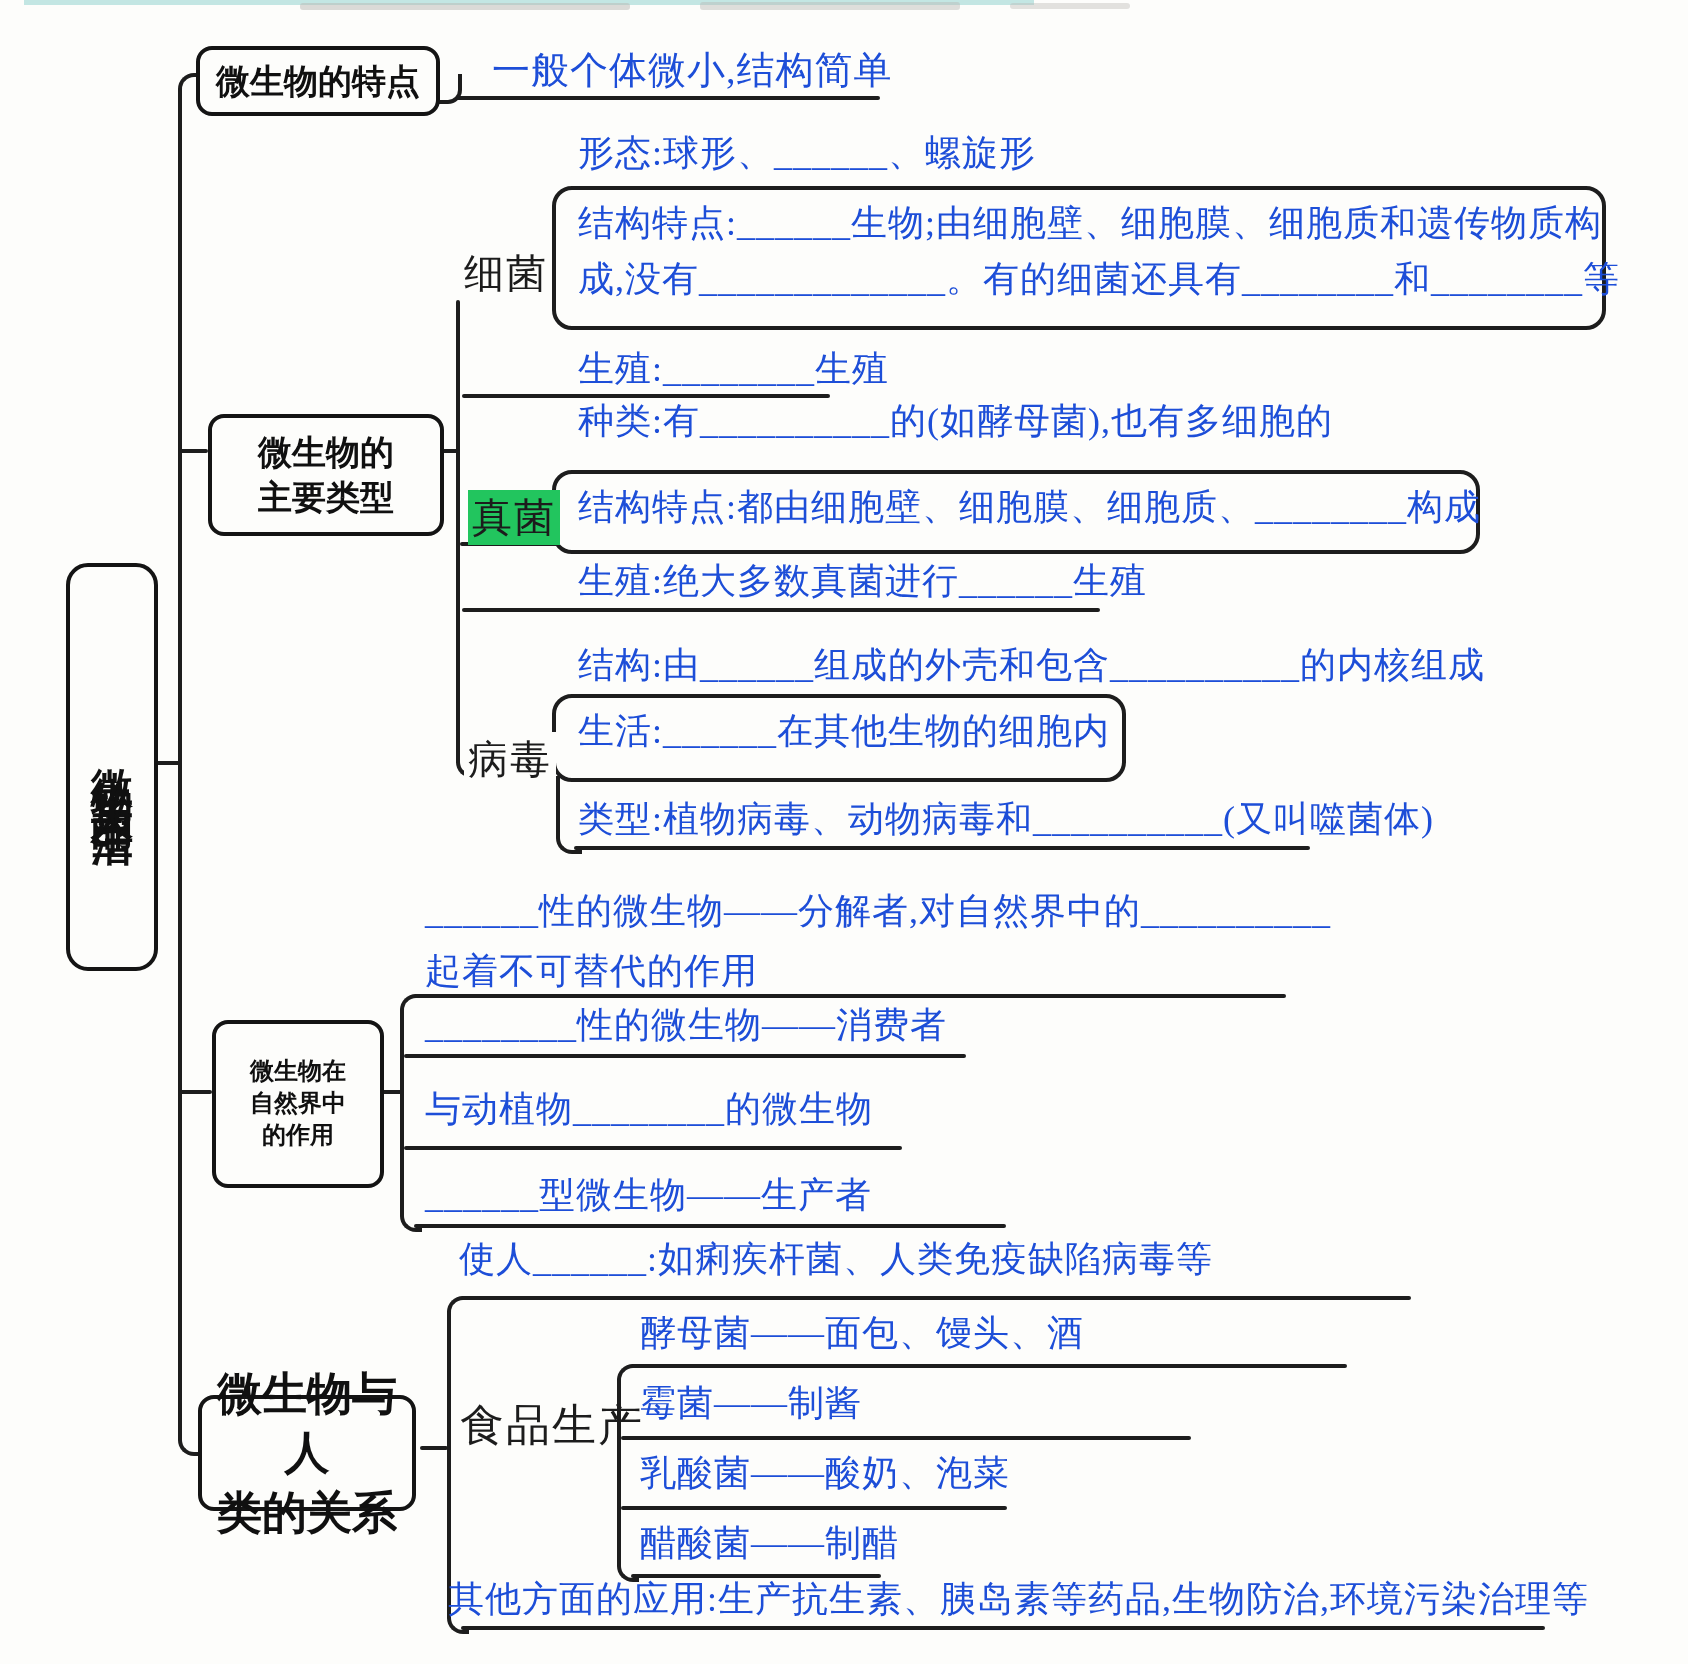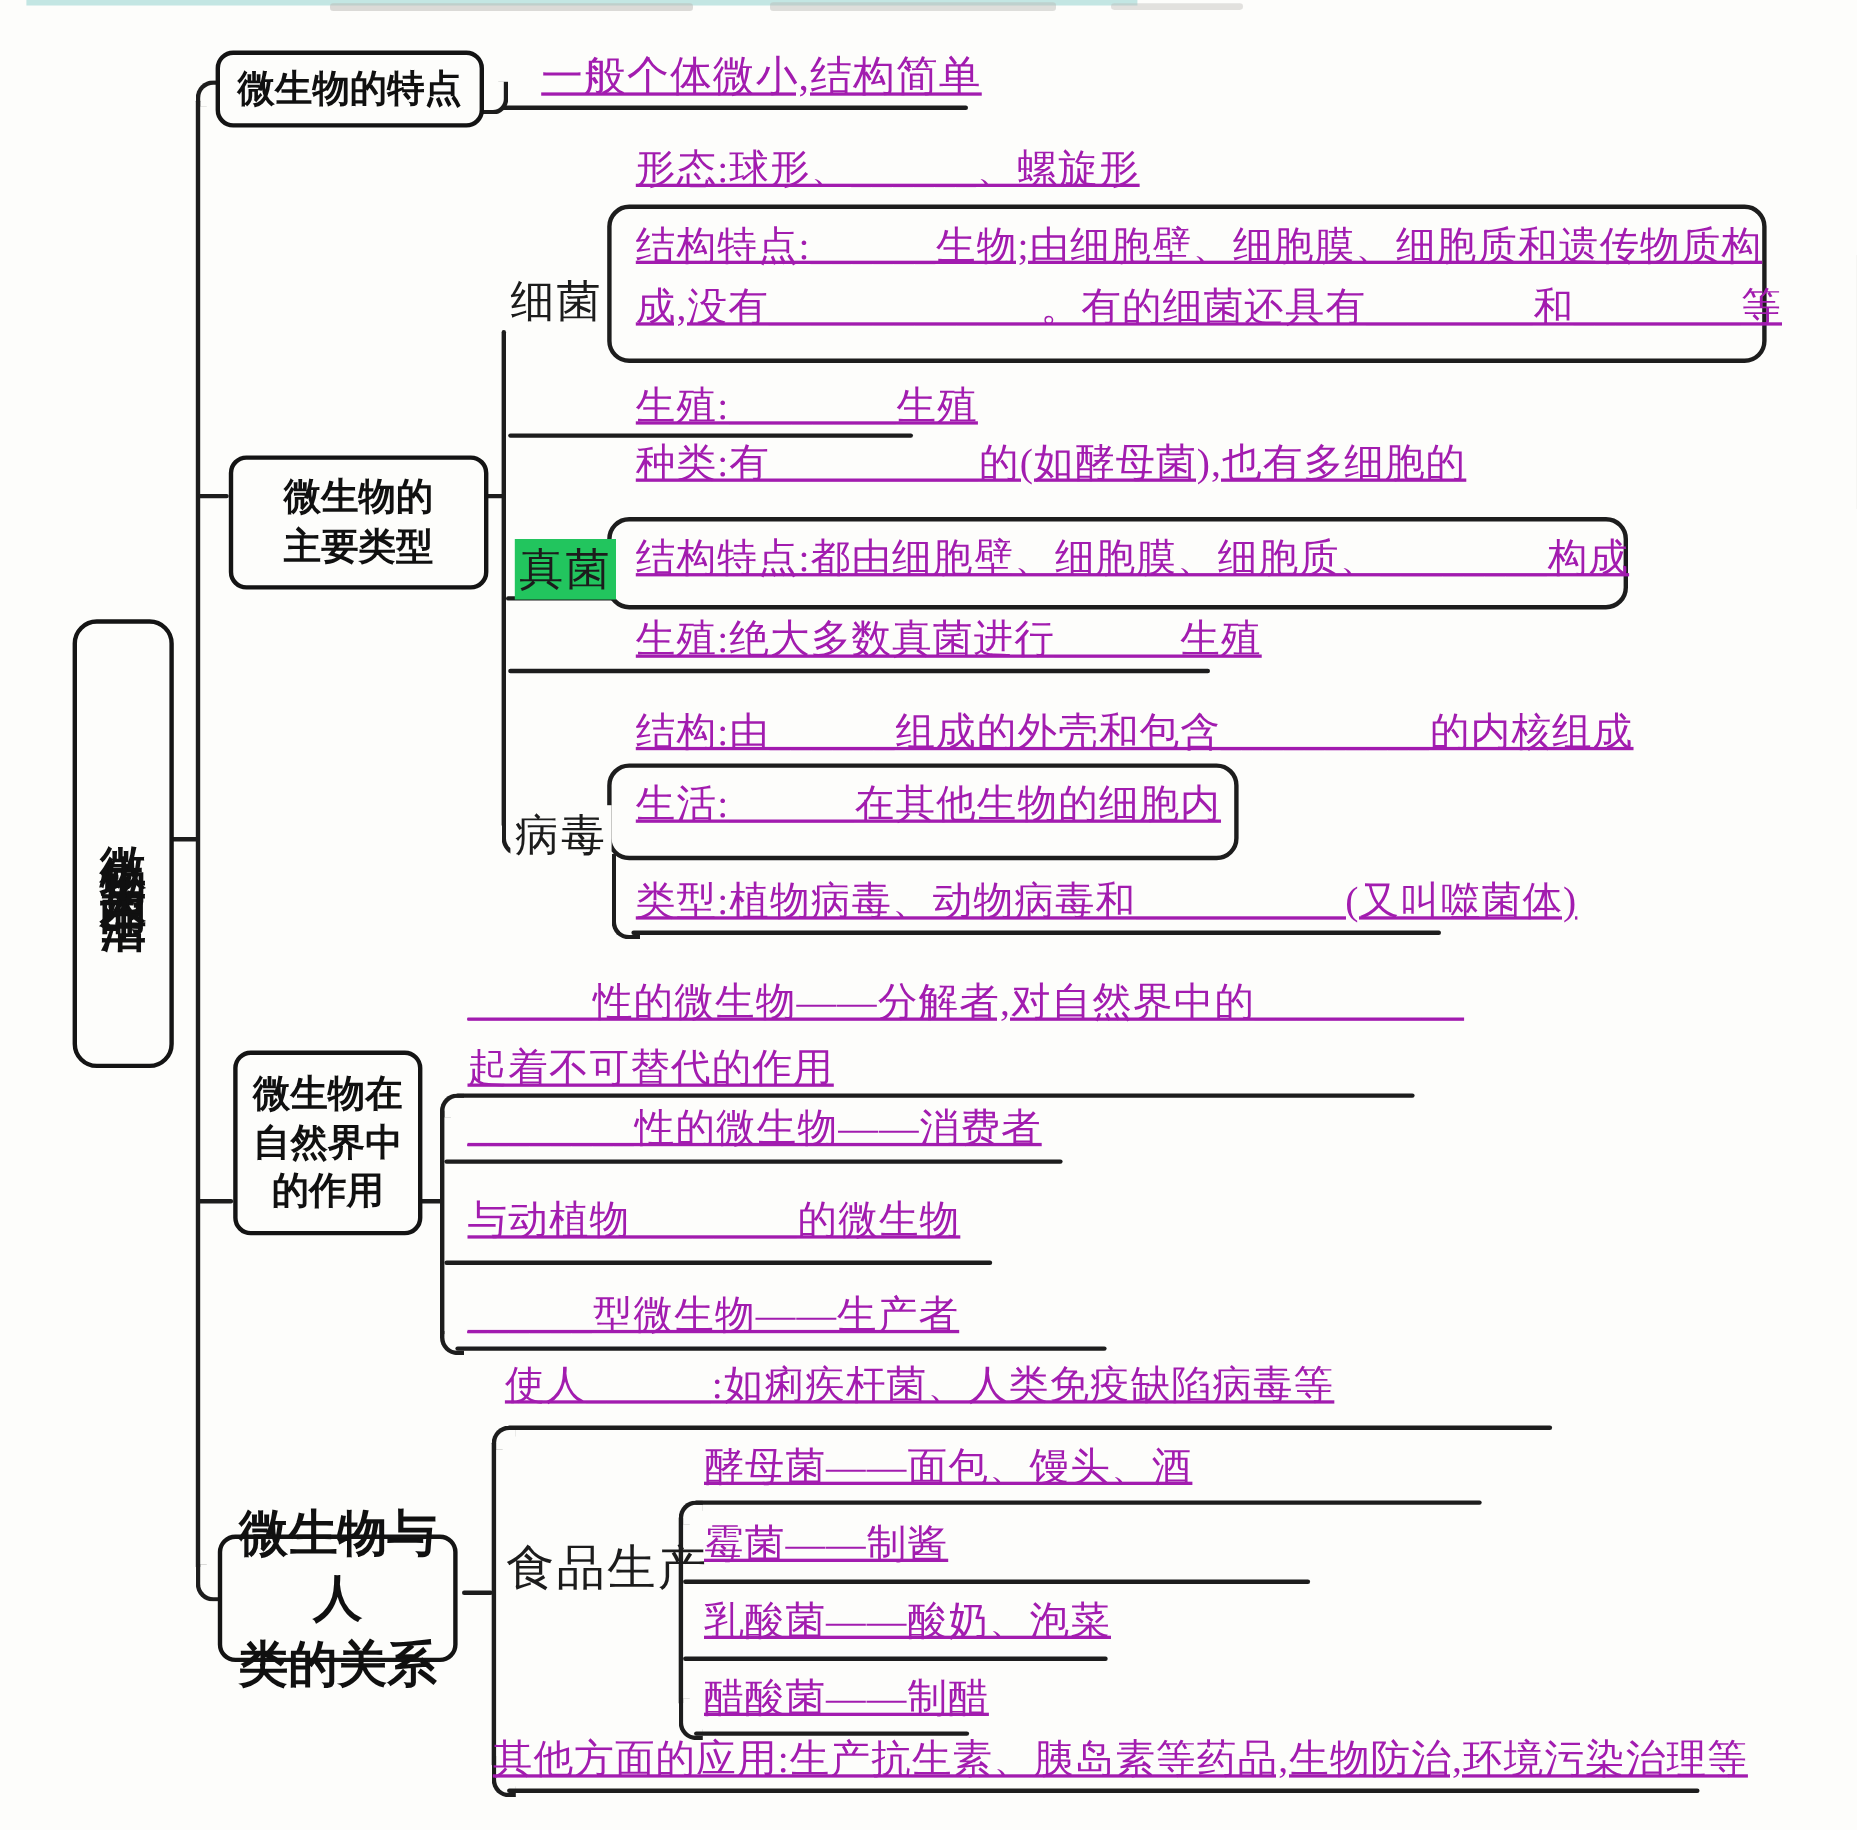--- a/index.html
+++ b/index.html
@@ -18,21 +18,21 @@
   
   .nodebox{
     position:absolute;border:4px solid #141414;border-radius:16px;background:#fdfdfb;
     display:flex;flex-direction:column;align-items:center;justify-content:center;
     font-family:"DejaVu Sans","Liberation Sans",sans-serif;font-weight:bold;color:#101010;
     text-align:center;line-height:1.32;z-index:3;
   }
   
   .itembox{position:absolute;border:4px solid #1d1d1d;border-radius:20px;background:transparent;z-index:1;}
   
-  .txt{position:absolute;white-space:nowrap;font-size:36px;line-height:1.2;color:#a21caf;z-index:2;letter-spacing:1px;text-decoration:underline;}
+  .txt{position:absolute;white-space:nowrap;font-size:36px;line-height:1.2;color:#1d4ed8;z-index:2;letter-spacing:1px;}
   .glabel{position:absolute;white-space:nowrap;font-size:40px;color:#1c1c1c;z-index:2;letter-spacing:2px;}
   .rootchars{
     writing-mode:vertical-rl;text-orientation:upright;
     font-size:42px;letter-spacing:8px;line-height:1;
   }
   
   .artifact{position:absolute;z-index:0;}
 </style>
 </head>
 <body>
@@ -89,21 +89,21 @@
   <div class="hline" style="left:462px;top:608px;width:638px;"></div>
 
   <div class="glabel" style="left:464px;top:732px;background:#fdfdfb;z-index:4;padding:0 4px;">病毒</div>
   <div class="txt" style="left:578px;top:644px;">结构:由______组成的外壳和包含__________的内核组成</div>
   <div class="itembox" style="left:552px;top:694px;width:566px;height:80px;"></div>
   <div class="txt" style="left:578px;top:710px;text-align:center;">生活:______在其他生物的细胞内</div>
   <div class="corner c-bl" style="left:556px;top:776px;width:22px;height:74px;"></div>
   <div class="hline" style="left:574px;top:846px;width:736px;"></div>
   <div class="txt" style="left:578px;top:798px;">类型:植物病毒、动物病毒和__________(又叫噬菌体)</div>
 
-  <div class="nodebox" style="left:212px;top:955px;width:164px;height:160px;font-size:34px;">
+  <div class="nodebox" style="left:212px;top:1020px;width:164px;height:160px;font-size:24px;">
     <span>微生物在</span>
     <span>自然界中</span>
     <span>的作用</span>
   </div>
   <div class="hline" style="left:180px;top:1090px;width:32px;"></div>
   <div class="hline" style="left:378px;top:1090px;width:24px;"></div>
 
   <div class="txt" style="left:425px;top:890px;">______性的微生物——分解者,对自然界中的__________</div>
   <div class="txt" style="left:425px;top:950px;">起着不可替代的作用</div>
 

